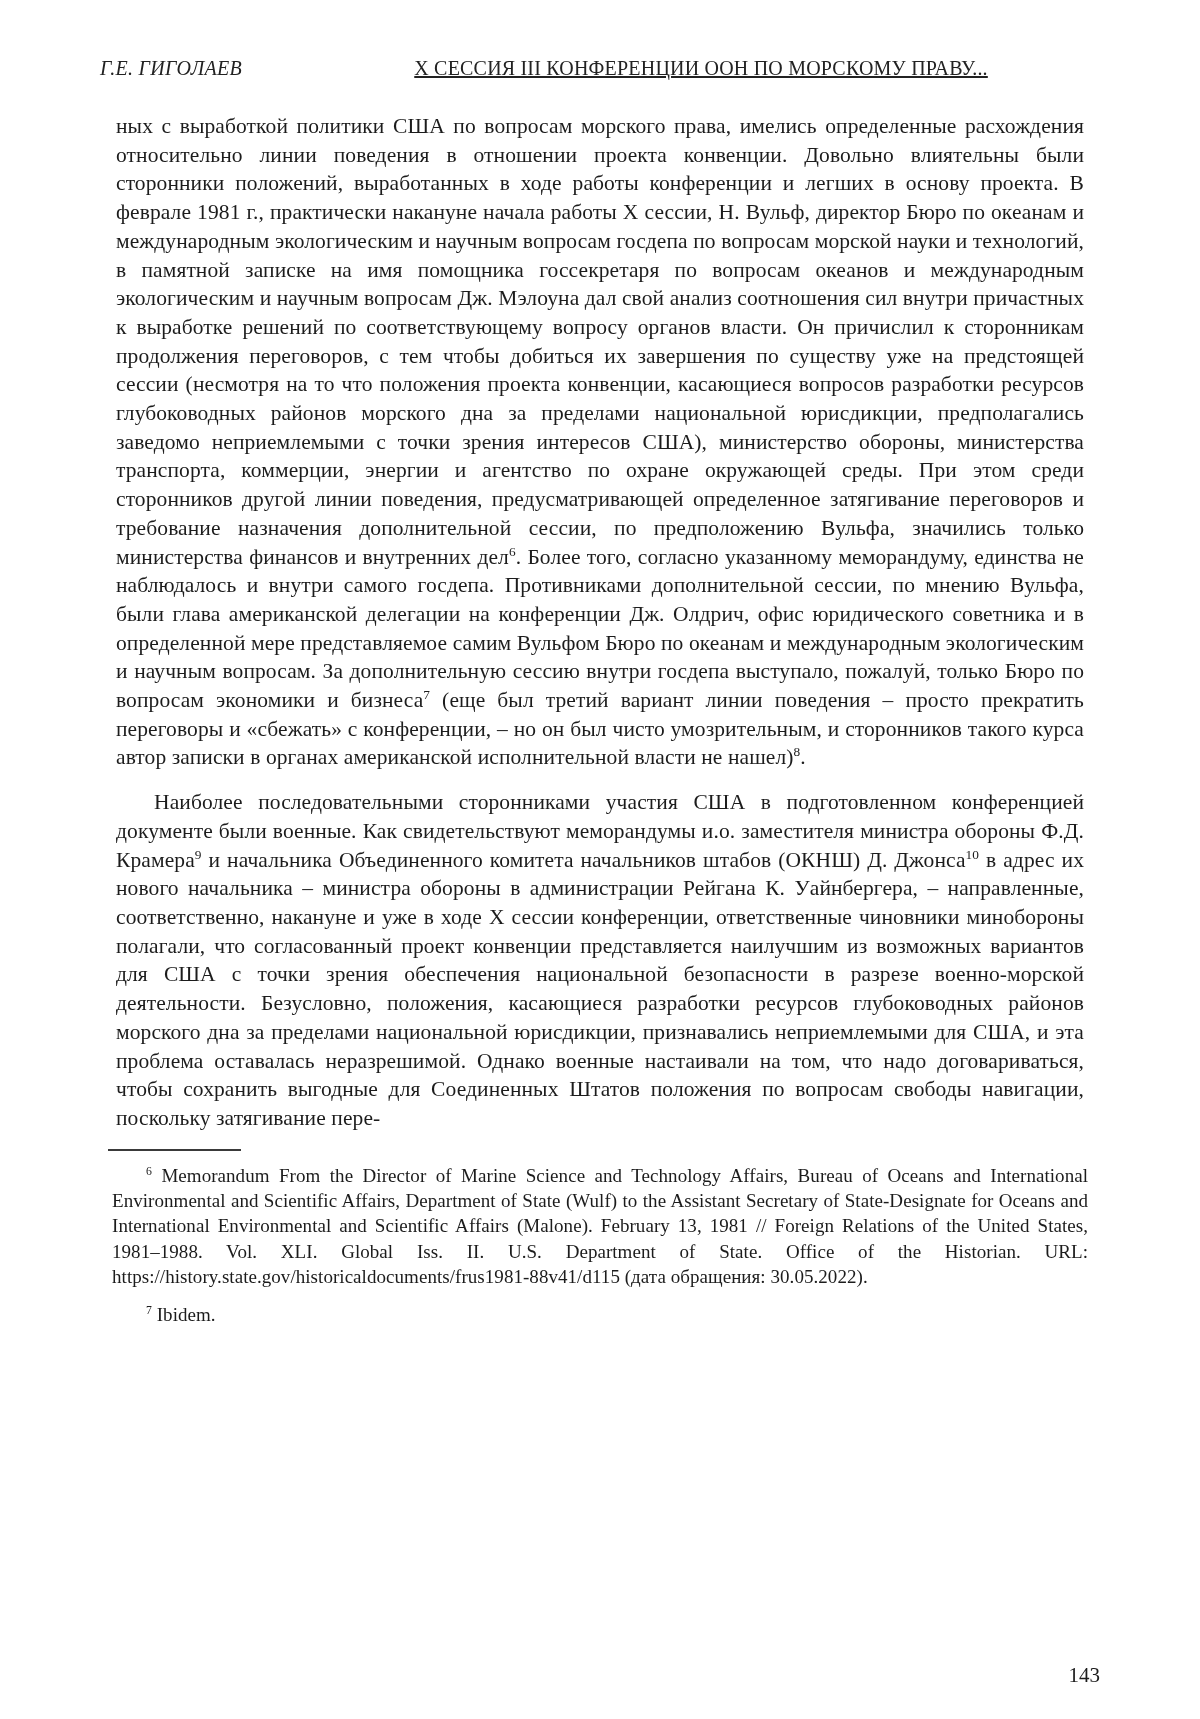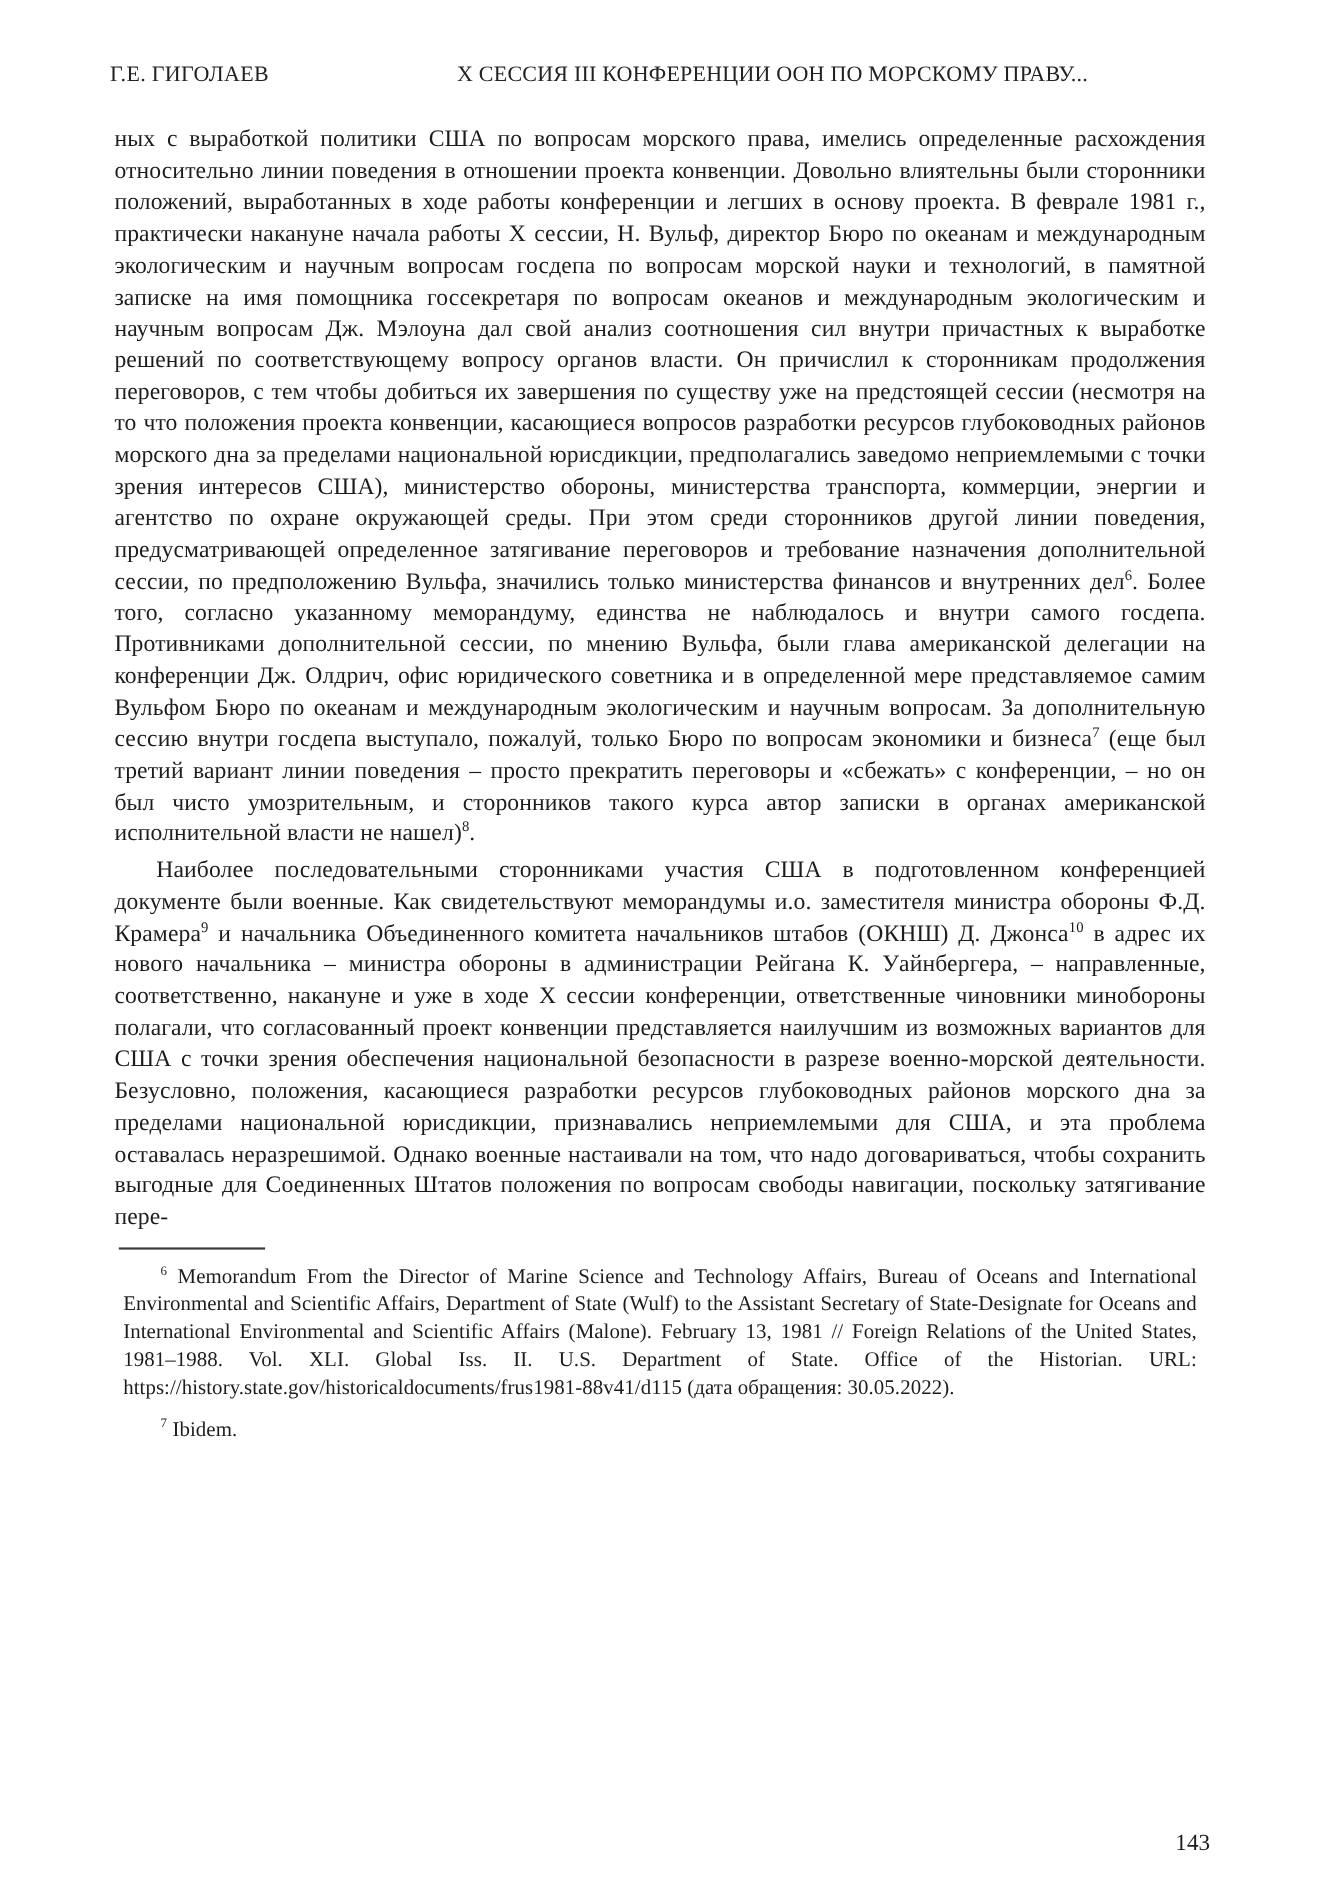--- a/index.html
+++ b/index.html
@@ -20,32 +20,34 @@
   }
   .running-head {
     display: flex;
     align-items: baseline;
     font-size: 20px;
     line-height: 24px;
     margin-bottom: 32px;
     color: #222;
   }
   .running-head .author {
+    font-style: italic;
     white-space: nowrap;
     letter-spacing: 0.3px;
   }
   .running-head .title {
     flex: 1;
     text-align: center;
     padding-left: 60px;
     letter-spacing: 0.2px;
     white-space: nowrap;
+    text-decoration: underline;
   }
   .body-text p {
-    margin: 4px;
+    margin: 16px;
     text-align: justify;
     font-size: 21.5px;
     line-height: 28.7px;
     letter-spacing: 0.1px;
     font-family: Liberation Serif, serif;
   }
   .body-text p.indent {
     text-indent: 38px;
   }
   sup.fn-ref, sup.fn-marker {

